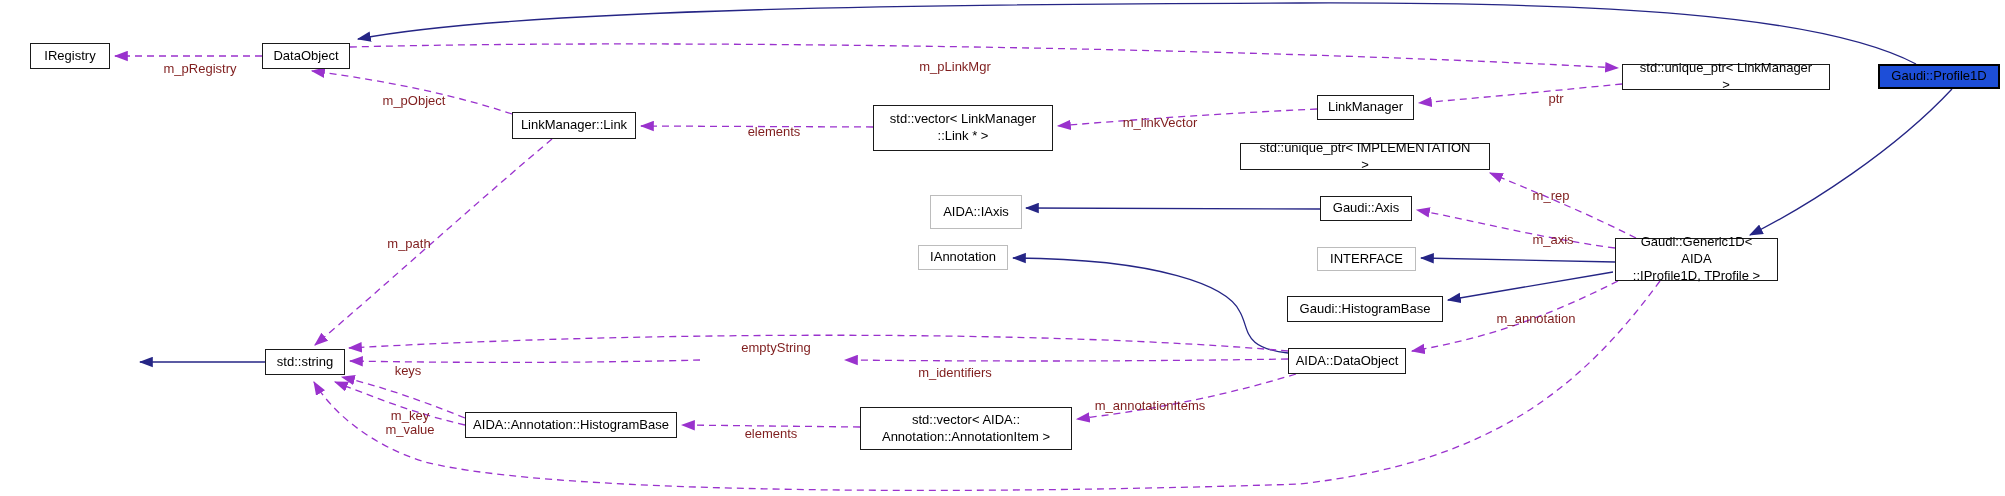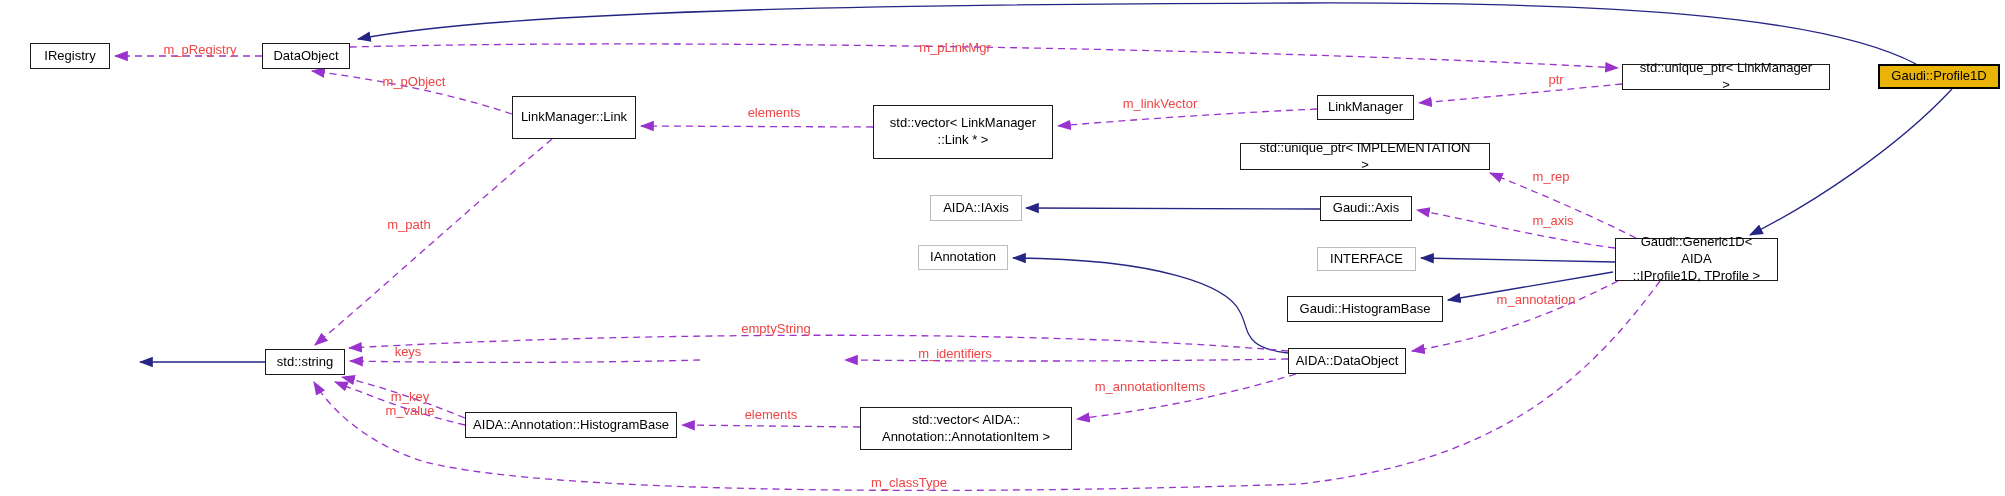--- a/index.html
+++ b/index.html
@@ -4,23 +4,23 @@
 <style>
   html,body{margin:0;padding:0;background:#fff;}
   .canvas{position:relative;width:2005px;height:496px;background:#ffffff;
           font-family:"Liberation Sans",sans-serif;overflow:hidden;}
   svg.edges{position:absolute;left:0;top:0;width:2005px;height:496px;}
   .node{position:absolute;display:flex;align-items:center;justify-content:center;
         text-align:center;background:#ffffff;border:1px solid #1a1a1a;
         font-size:13px;line-height:1.3;color:#000;white-space:pre-line;
         box-sizing:border-box;padding:0 15px;}
   .node.ext{border-color:#bcbcbc;}
-  .node.hl{background:#eab308;border-width:2px;border-color:#000;}
-  .elabel{position:absolute;transform:translate(-50%,-50%);font-size:13px;color:#ef4444;
-          white-space:pre;text-align:center;line-height:1.1;}
+  .node.hl{background:#1d4ed8;border-width:2px;border-color:#000;}
+  .elabel{position:absolute;transform:translate(-50%,-50%);font-size:13px;color:#7f1d1d;
+          white-space:pre;text-align:center;line-height:1.1;margin-top:19px;}
 </style>
 </head>
 <body>
 
 <div class="canvas">
 
   <svg class="edges" viewBox="0 0 2005 496">
     <defs>
       <marker id="arrow-inherit" markerUnits="userSpaceOnUse" markerWidth="14" markerHeight="11" viewBox="0 0 12 9" refX="11" refY="4.5" orient="auto">
         <path d="M0,0 L12,4.5 L0,9 z" fill="#252585"></path>
@@ -53,28 +53,28 @@
     <path d="M 700,360 C 590,363 460,363 350,361" fill="none" stroke="#9a32cd" stroke-width="1.3" stroke-dasharray="7,5" marker-end="url(#arrow-usage)"></path>
     <path d="M 465,418 C 420,400 383,387 342,377" fill="none" stroke="#9a32cd" stroke-width="1.3" stroke-dasharray="7,5" marker-end="url(#arrow-usage)"></path>
     <path d="M 465,425 C 412,413 372,396 335,382" fill="none" stroke="#9a32cd" stroke-width="1.3" stroke-dasharray="7,5" marker-end="url(#arrow-usage)"></path>
     <path d="M 860,427 L 682,425" fill="none" stroke="#9a32cd" stroke-width="1.3" stroke-dasharray="7,5" marker-end="url(#arrow-usage)"></path>
     <path d="M 1296,374 C 1210,400 1140,411 1077,419" fill="none" stroke="#9a32cd" stroke-width="1.3" stroke-dasharray="7,5" marker-end="url(#arrow-usage)"></path>
     <path d="M 1660,281 C 1580,390 1490,462 1300,484 C 1000,494 560,496 425,462 C 370,445 332,412 314,382" fill="none" stroke="#9a32cd" stroke-width="1.3" stroke-dasharray="7,5" marker-end="url(#arrow-usage)"></path>
   </svg>
 
   <div class="node" style="left:30px;top:43px;width:80px;height:26px">IRegistry</div>
   <div class="node" style="left:262px;top:43px;width:88px;height:26px">DataObject</div>
-  <div class="node" style="left:512px;top:96px;width:124px;height:43px">LinkManager::Link</div>
-  <div class="node" style="left:873px;top:105px;width:180px;height:54px">std::vector&lt; LinkManager
+  <div class="node" style="left:512px;top:112px;width:124px;height:27px">LinkManager::Link</div>
+  <div class="node" style="left:873px;top:105px;width:180px;height:46px">std::vector&lt; LinkManager
 ::Link * &gt;</div>
   <div class="node" style="left:1317px;top:95px;width:97px;height:25px">LinkManager</div>
   <div class="node" style="left:1622px;top:64px;width:208px;height:26px">std::unique_ptr&lt; LinkManager &gt;</div>
   <div class="node hl" style="left:1878px;top:64px;width:122px;height:25px">Gaudi::Profile1D</div>
   <div class="node" style="left:1240px;top:143px;width:250px;height:27px">std::unique_ptr&lt; IMPLEMENTATION &gt;</div>
-  <div class="node ext" style="left:930px;top:195px;width:92px;height:26px">AIDA::IAxis</div>
+  <div class="node ext" style="left:930px;top:195px;width:92px;height:34px">AIDA::IAxis</div>
   <div class="node" style="left:1320px;top:196px;width:92px;height:25px">Gaudi::Axis</div>
   <div class="node ext" style="left:918px;top:245px;width:90px;height:25px">IAnnotation</div>
   <div class="node ext" style="left:1317px;top:247px;width:99px;height:24px">INTERFACE</div>
   <div class="node" style="left:1287px;top:296px;width:156px;height:26px">Gaudi::HistogramBase</div>
   <div class="node" style="left:1615px;top:238px;width:163px;height:43px">Gaudi::Generic1D&lt; AIDA
 ::IProfile1D, TProfile &gt;</div>
   <div class="node" style="left:1288px;top:348px;width:118px;height:26px">AIDA::DataObject</div>
   <div class="node" style="left:265px;top:349px;width:80px;height:26px">std::string</div>
   <div class="node" style="left:465px;top:412px;width:212px;height:26px">AIDA::Annotation::HistogramBase</div>
   <div class="node" style="left:860px;top:407px;width:212px;height:43px">std::vector&lt; AIDA::

